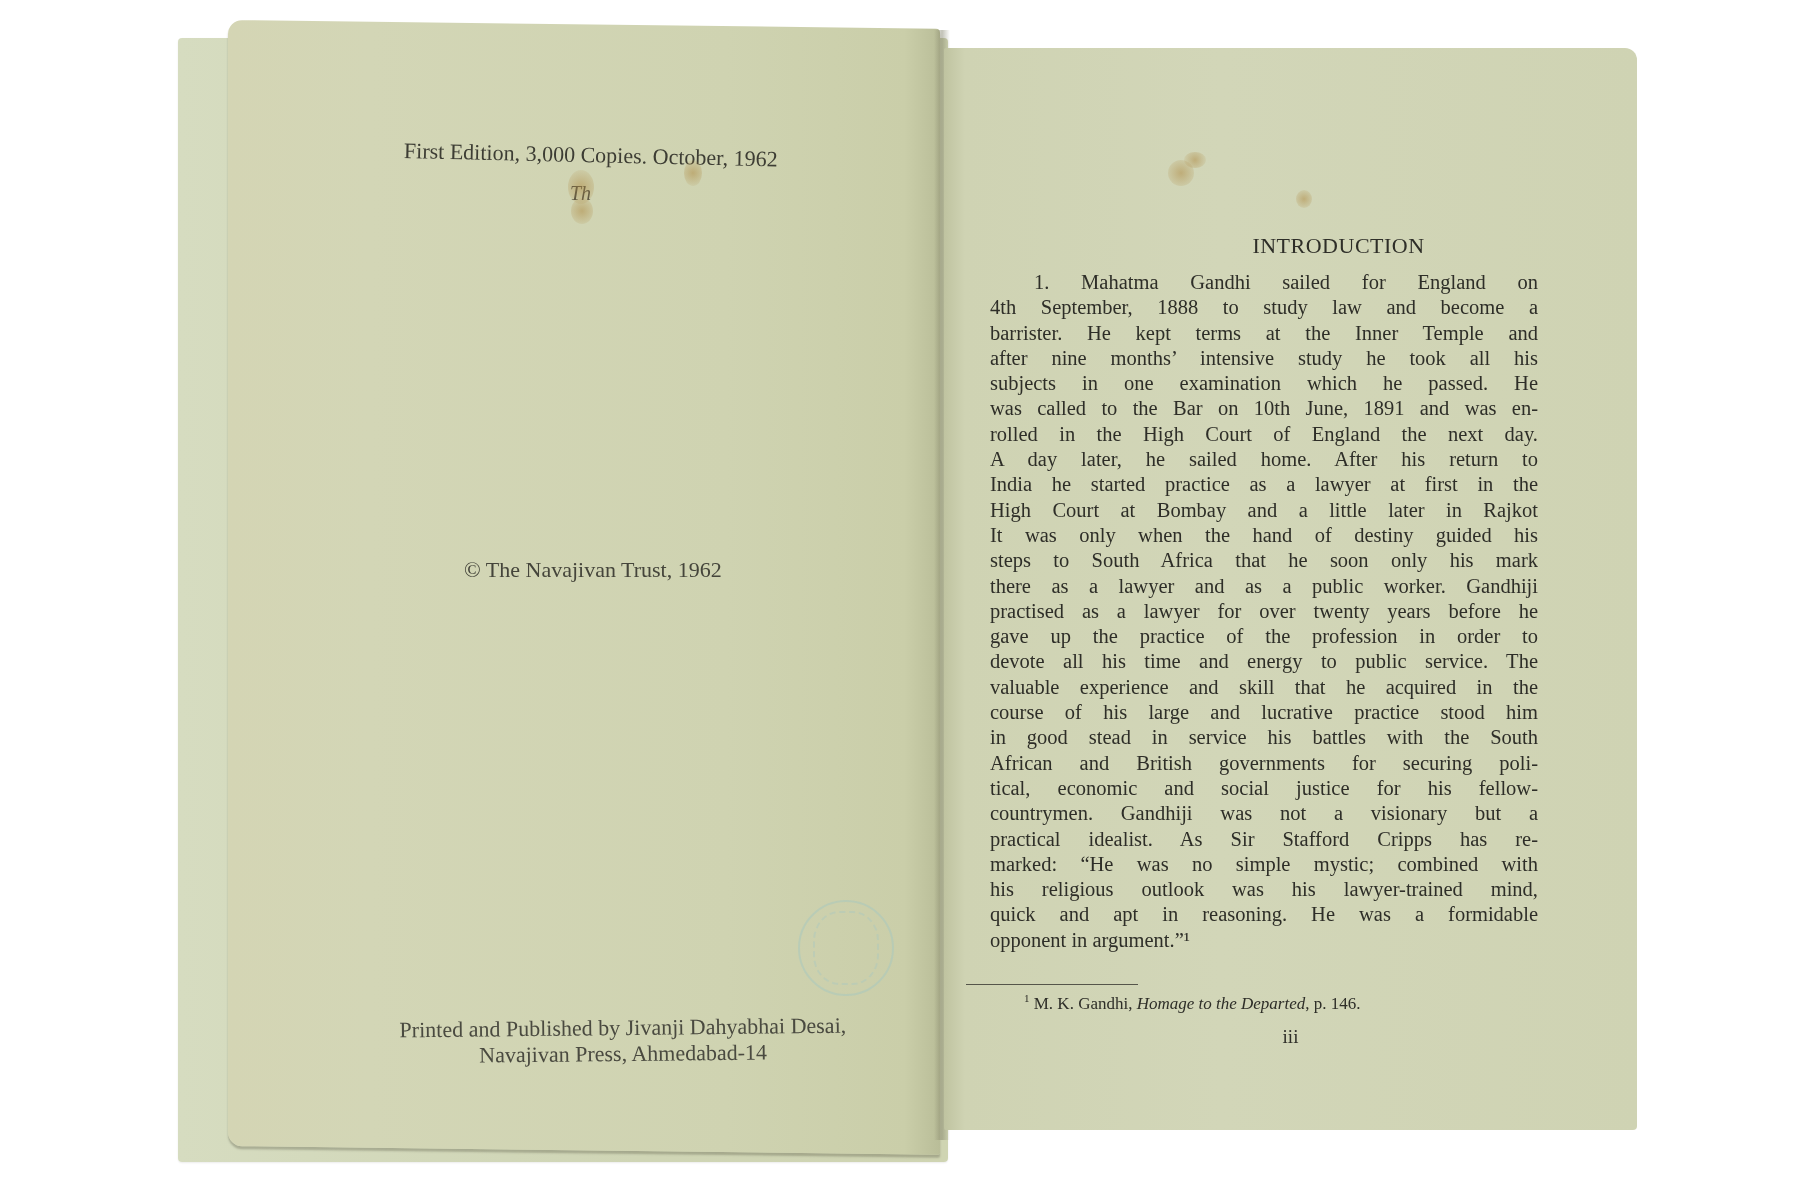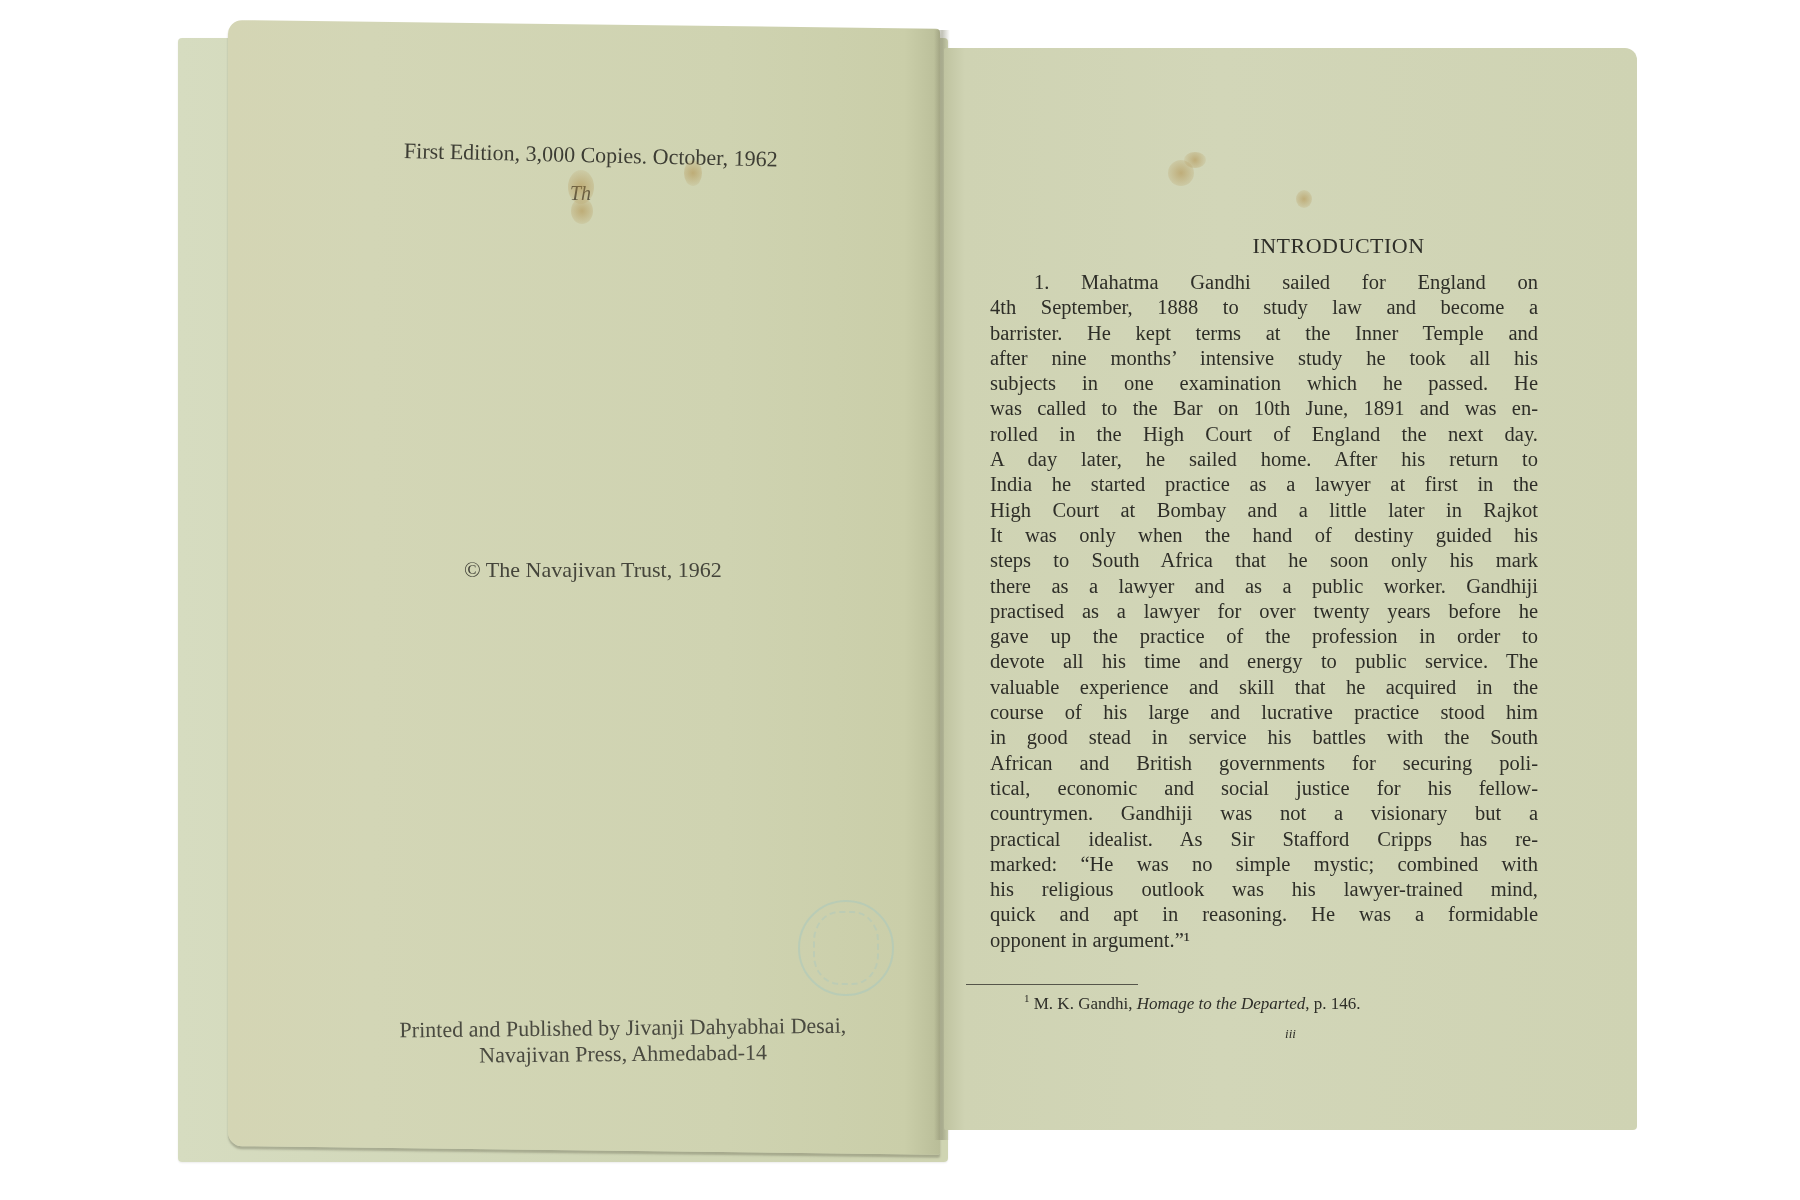--- a/index.html
+++ b/index.html
@@ -48,21 +48,21 @@
 
   .intro-title { position: absolute; left: 0; width: 693px; top: 185px; text-align: center; font-size: 22px; letter-spacing: 0.5px; color: #2e2e28; padding-left: 48px; }
   .body-text { position: absolute; left: 46px; top: 222px; width: 548px; font-size: 20.5px; line-height: 25.3px; color: #2e2e28; }
   .body-text .line { display: block; text-align: justify; text-align-last: justify; white-space: nowrap; height: 25.3px; overflow: visible; }
   .body-text .line.first { padding-left: 44px; box-sizing: border-box; }
   .body-text .line.last { text-align-last: left; }
   .fn-rule { position: absolute; left: 22px; top: 936px; width: 172px; height: 1px; background: #55554a; }
   .footnote { position: absolute; left: 80px; top: 944px; font-size: 17px; color: #2e2e28; white-space: nowrap; }
   .footnote sup { font-size: 11px; }
   .footnote em { font-style: italic; }
-  .folio { position: absolute; left: 0; width: 693px; top: 978px; text-align: center; font-size: 13px; color: #2e2e28; font-style: italic; }
+  .folio { position: absolute; left: 0; width: 693px; top: 978px; text-align: center; font-size: 19px; color: #2e2e28; }
 </style>
 </head>
 <body>
 
 <div class="cover-under"></div>
 
 <div class="left-page">
   <div class="left-content">
     <div class="txt edition">First Edition, 3,000 Copies. October, 1962</div>
     <div class="txt th">Th</div>

